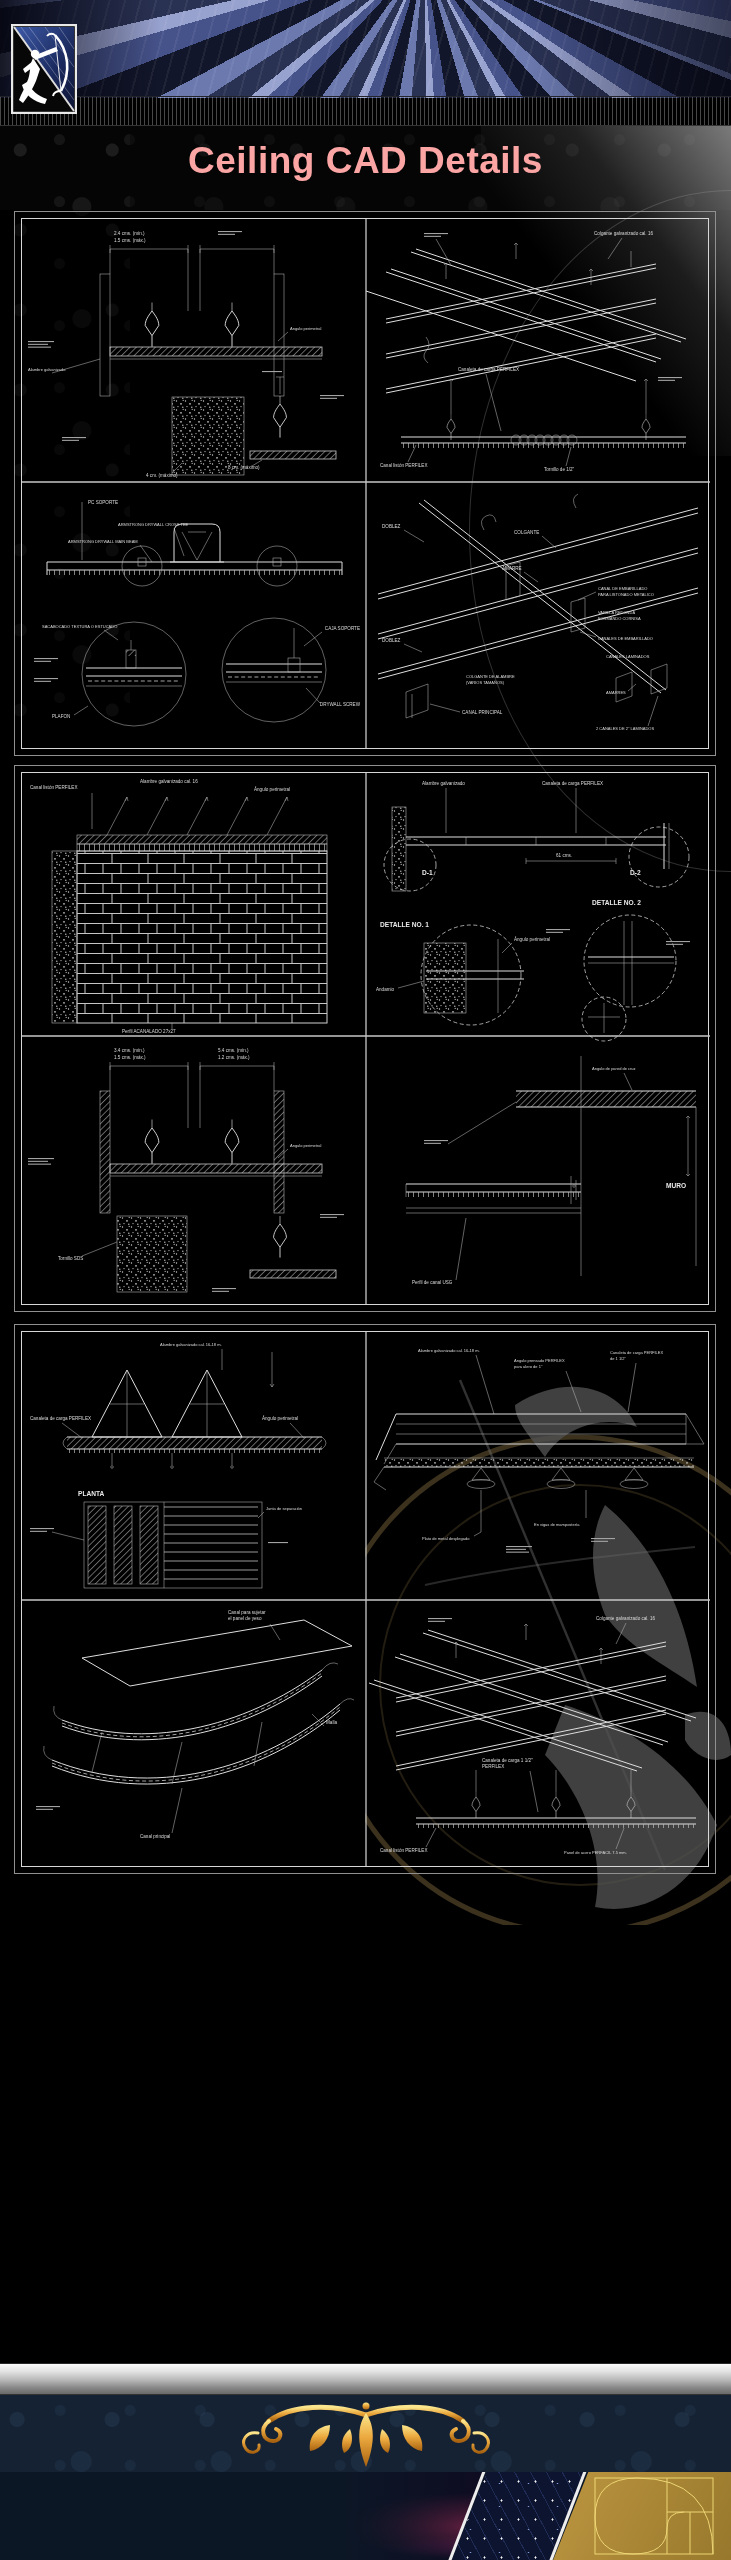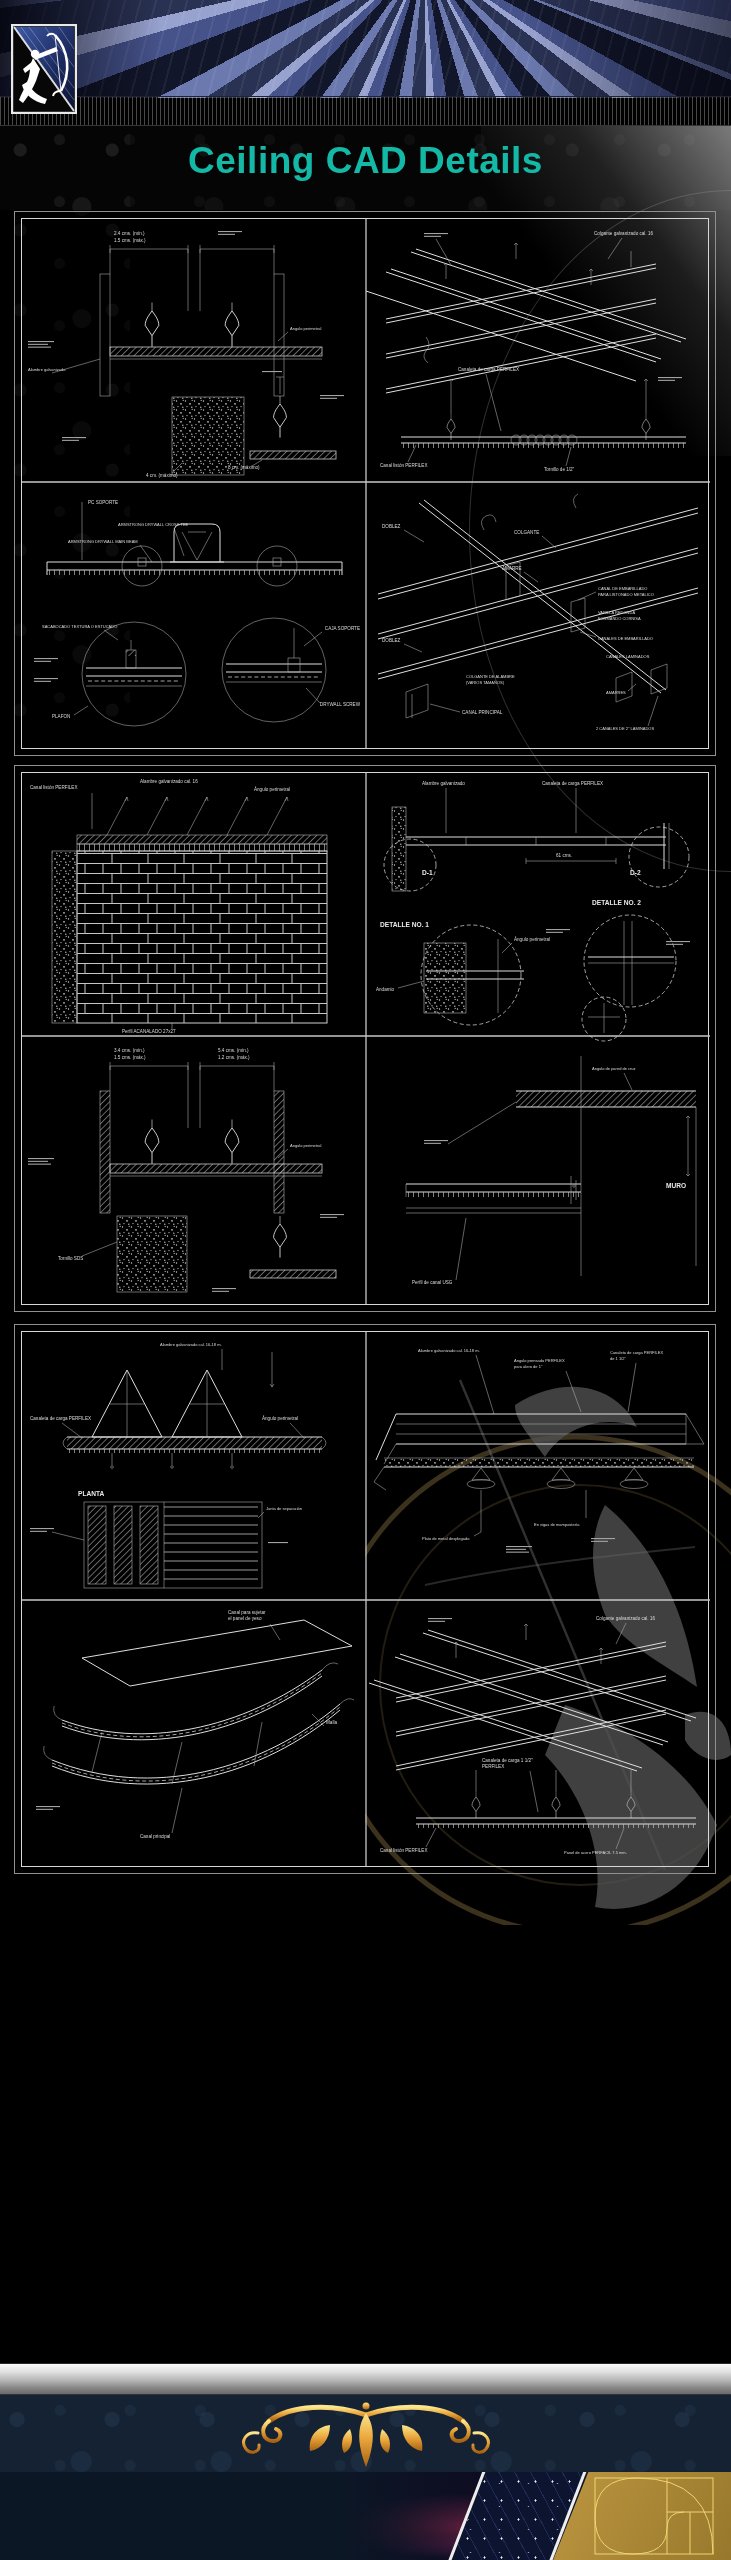--- a/index.html
+++ b/index.html
@@ -20,21 +20,21 @@
   .logo{position:absolute;left:11px;top:24px;width:66px;height:90px;z-index:6;}
 
   
   .title-sec{position:absolute;left:0;top:126px;width:731px;height:84px;background:#050505;}
   .dmk{background-image:
       radial-gradient(circle at 22% 30%, rgba(255,255,255,.05) 0 6px, transparent 7px),
       radial-gradient(circle at 62% 72%, rgba(255,255,255,.04) 0 9px, transparent 10px),
       radial-gradient(circle at 85% 22%, rgba(255,255,255,.035) 0 5px, transparent 6px);
     background-size:92px 80px,132px 112px,70px 62px;}
   .page-title{position:absolute;left:0;top:140px;width:731px;text-align:center;margin:0;
-    color:#14b8a6;font-size:37px;font-weight:bold;letter-spacing:.5px;z-index:3;}
+    color:#fca5a5;font-size:37px;font-weight:bold;letter-spacing:.5px;z-index:3;}
   .wedge{position:absolute;right:0;top:126px;width:250px;height:330px;z-index:1;
     background:linear-gradient(233deg, rgba(200,200,200,.6), rgba(130,130,130,.22) 32%, rgba(80,80,80,0) 58%);}
   .arc-deco{position:absolute;right:-260px;top:190px;width:520px;height:680px;border-radius:50%;
     border:1px solid rgba(170,170,170,.28);z-index:1;}
   .dmk-left{position:absolute;left:0;top:126px;width:130px;height:620px;z-index:0;opacity:.9;}
 
   
   .panel{position:absolute;left:14px;width:702px;border:1px solid #909090;padding:6px;box-sizing:border-box;z-index:2;}
   .panel-in{border:1px solid #d7d7d7;}
   .panel svg{display:block;}

